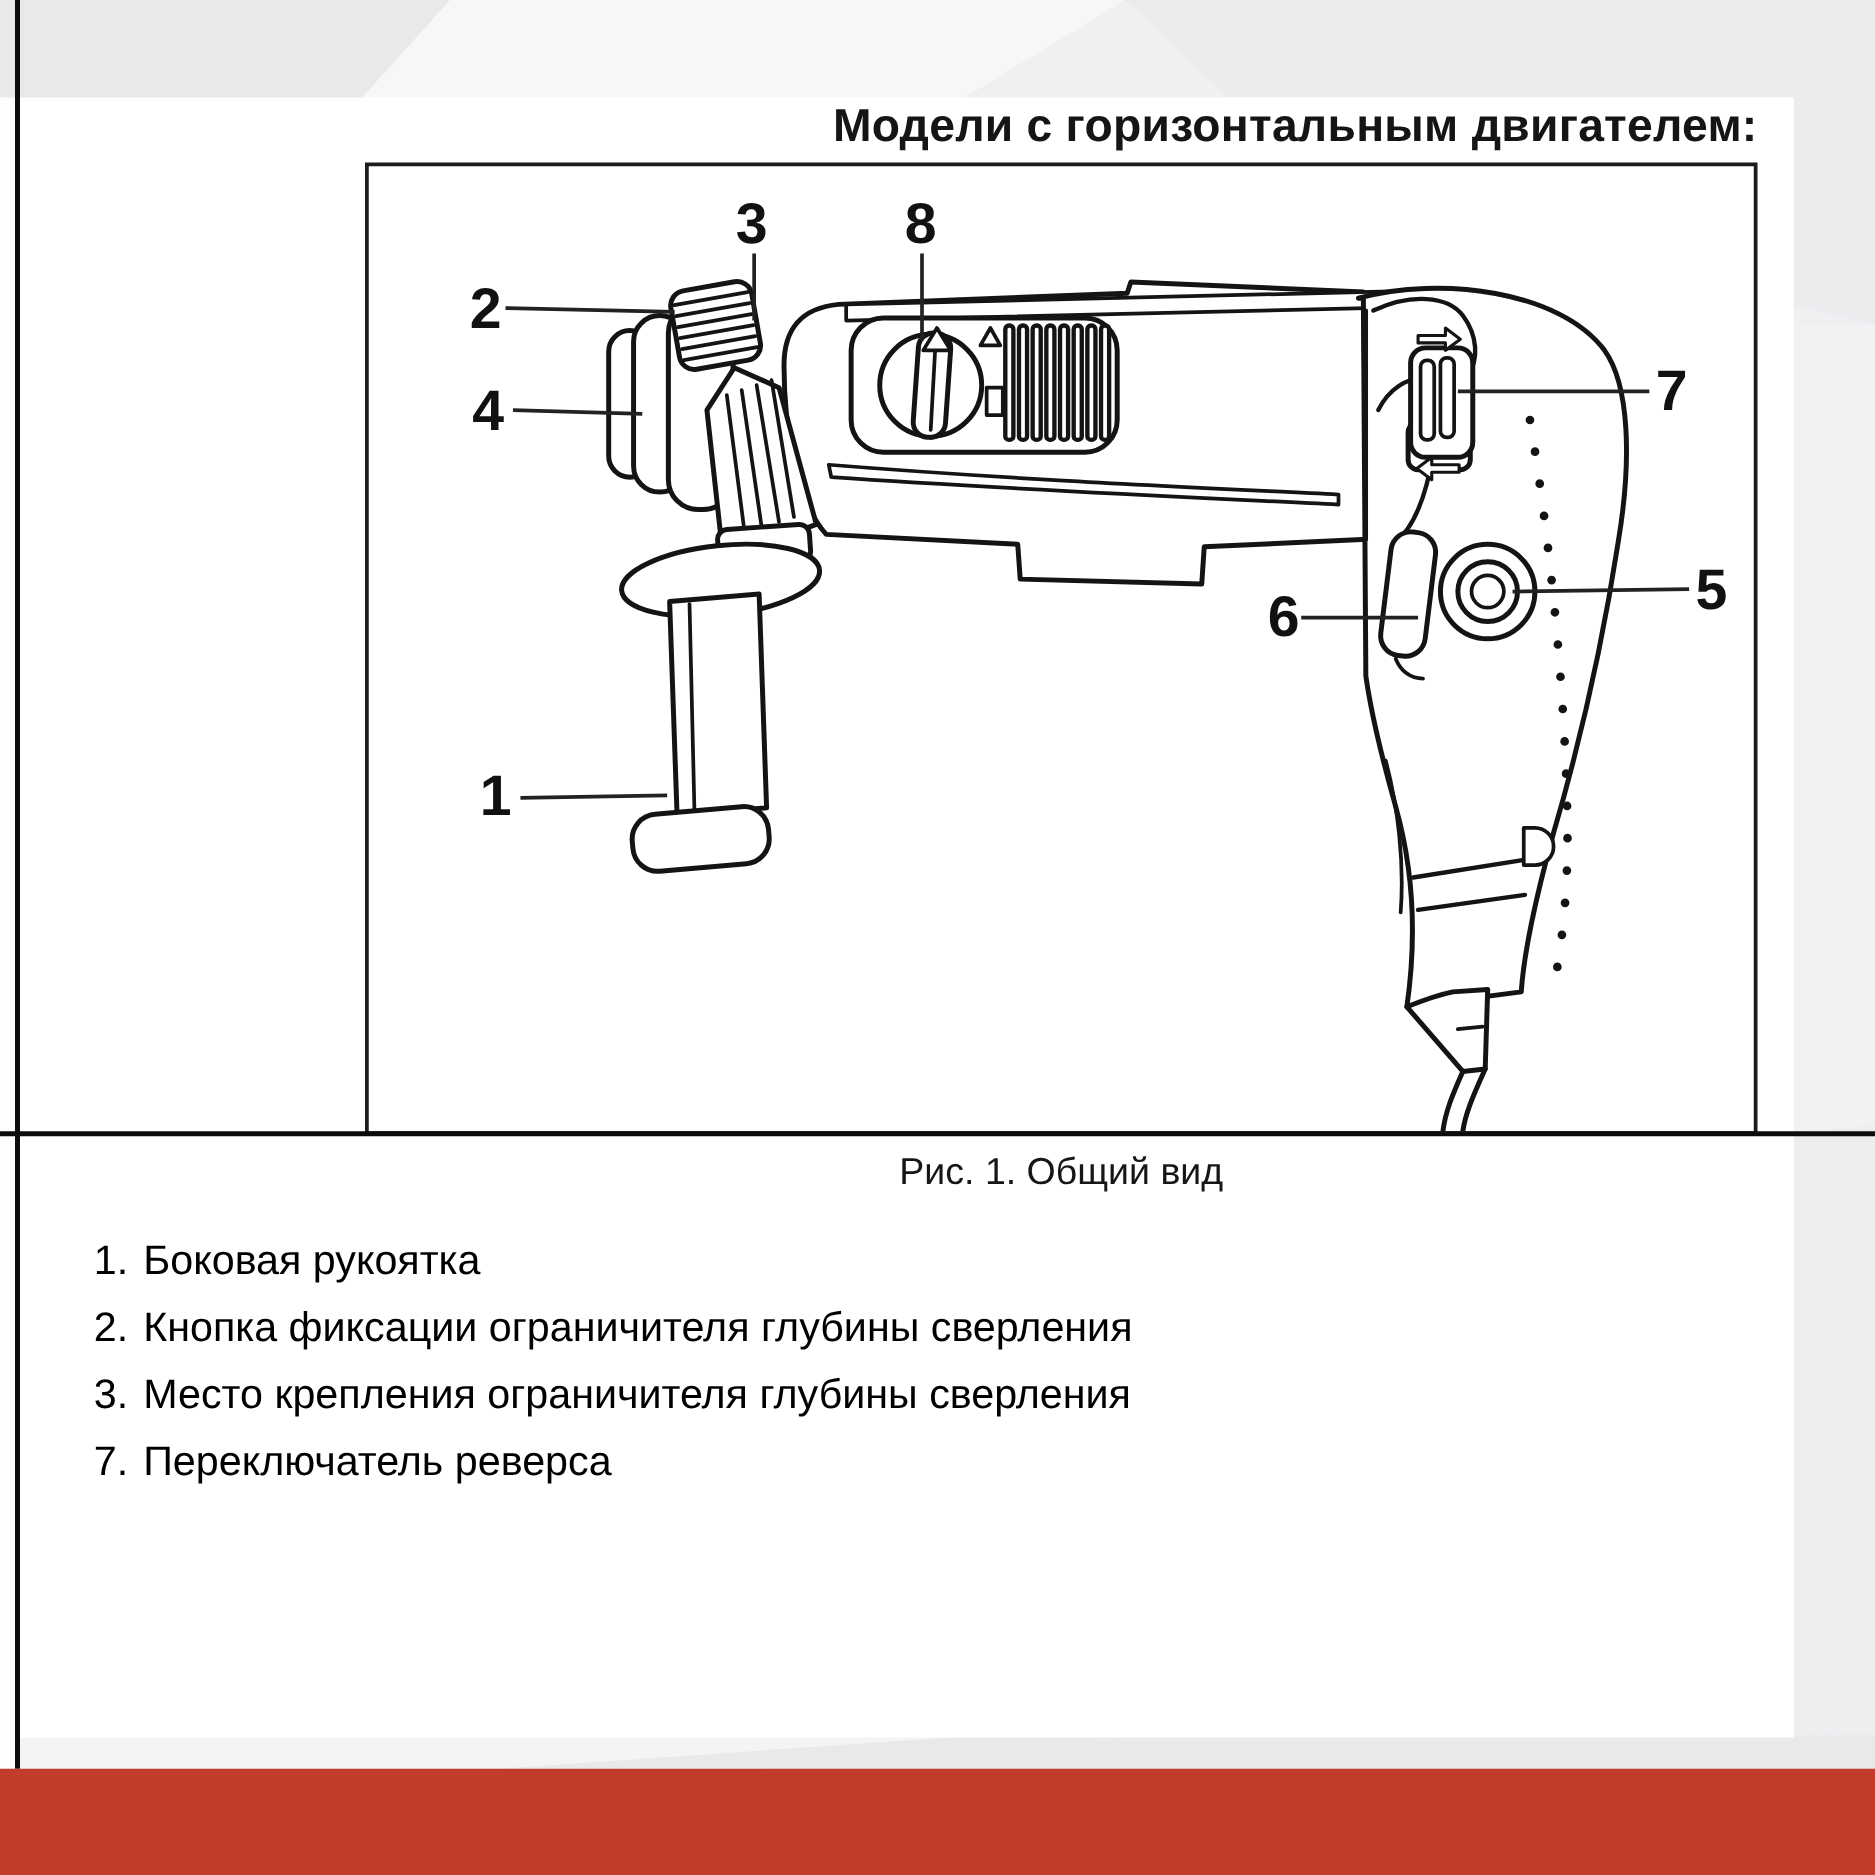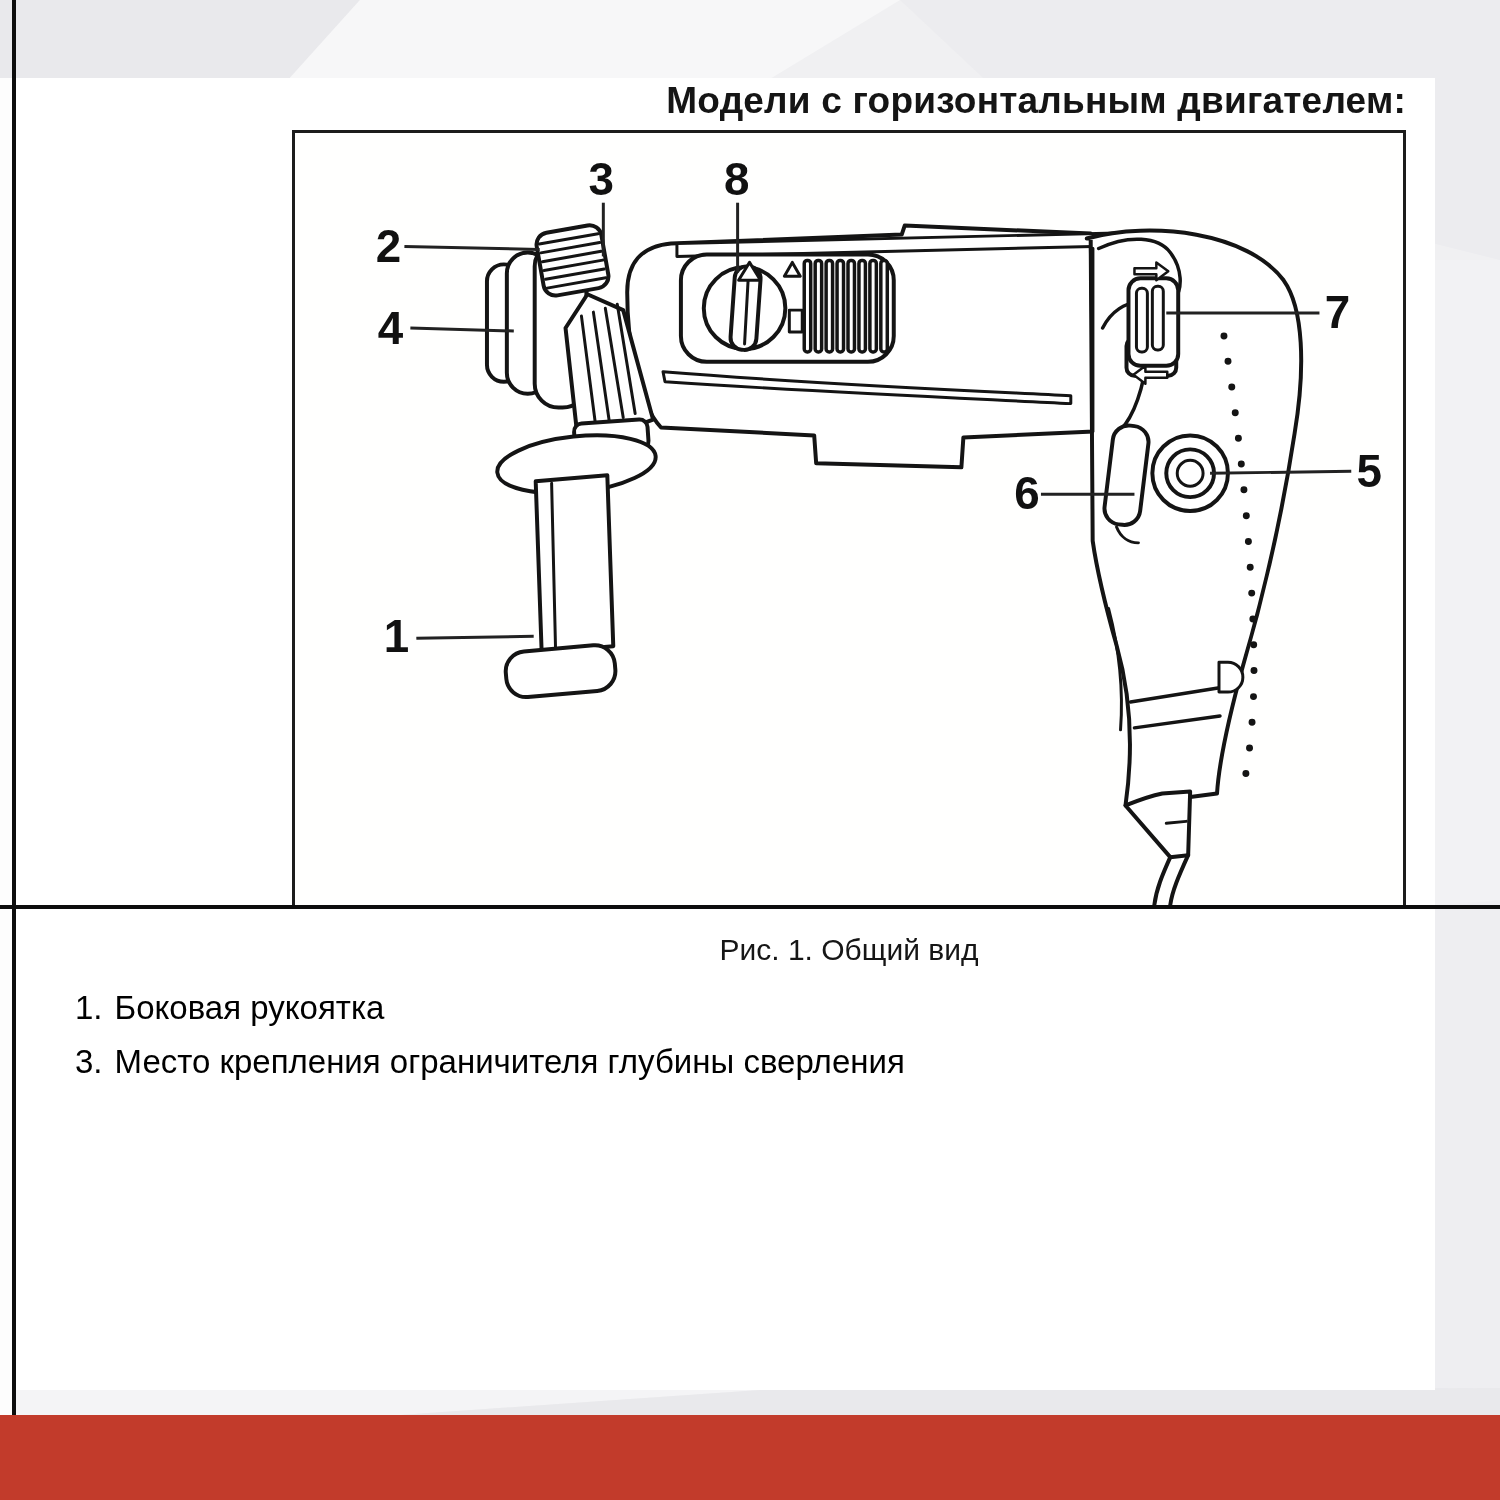--- a/index.html
+++ b/index.html
@@ -19,21 +19,21 @@
     left:292px;top:80px;width:1114px;height:44px;
     font-size:37px;font-weight:bold;text-align:right;letter-spacing:.2px;color:#151515;
   }
   #figure-box{
     left:292px;top:130px;width:1114px;height:778px;
     background:#fffffe;border:3px solid #1c1c1c;box-sizing:border-box;
   }
   #figure-box svg{position:absolute;left:0;top:0;width:100%;height:100%;}
   #figure-caption{
     left:292px;top:921px;width:1114px;height:38px;
-    font-size:30px;text-align:center;color:#161616;margin-top:12px;
+    font-size:30px;text-align:center;color:#161616;
   }
   #parts-list{left:75px;top:981px;width:1250px;}
   .part-item{
     height:53.5px;line-height:53.5px;font-size:33px;color:#000000;
     white-space:nowrap;
   }
   .part-num{display:inline-block;margin-right:12px;}
   #footer-bar{left:0;top:1415px;width:1500px;height:85px;background:#c23b2b;}
 </style>
 </head>
@@ -182,16 +182,18 @@
     </g>
   </svg>
 </div>
 
 <div id="h-rule" class="abs"></div>
 
 <div id="figure-caption" class="abs">Рис. 1. Общий вид</div>
 
 <div id="parts-list" class="abs">
   <div class="part-item"><span class="part-num">1.</span><span>Боковая рукоятка</span></div>
+  <div class="part-item"><span class="part-num">2.</span><span>Кнопка фиксации ограничителя глубины сверления</span></div>
   <div class="part-item"><span class="part-num">3.</span><span>Место крепления ограничителя глубины сверления</span></div>
+  <div class="part-item"><span class="part-num">7.</span><span>Переключатель реверса</span></div>
 </div>
 
 <div id="footer-bar" class="abs"></div>
 
 </body></html>

